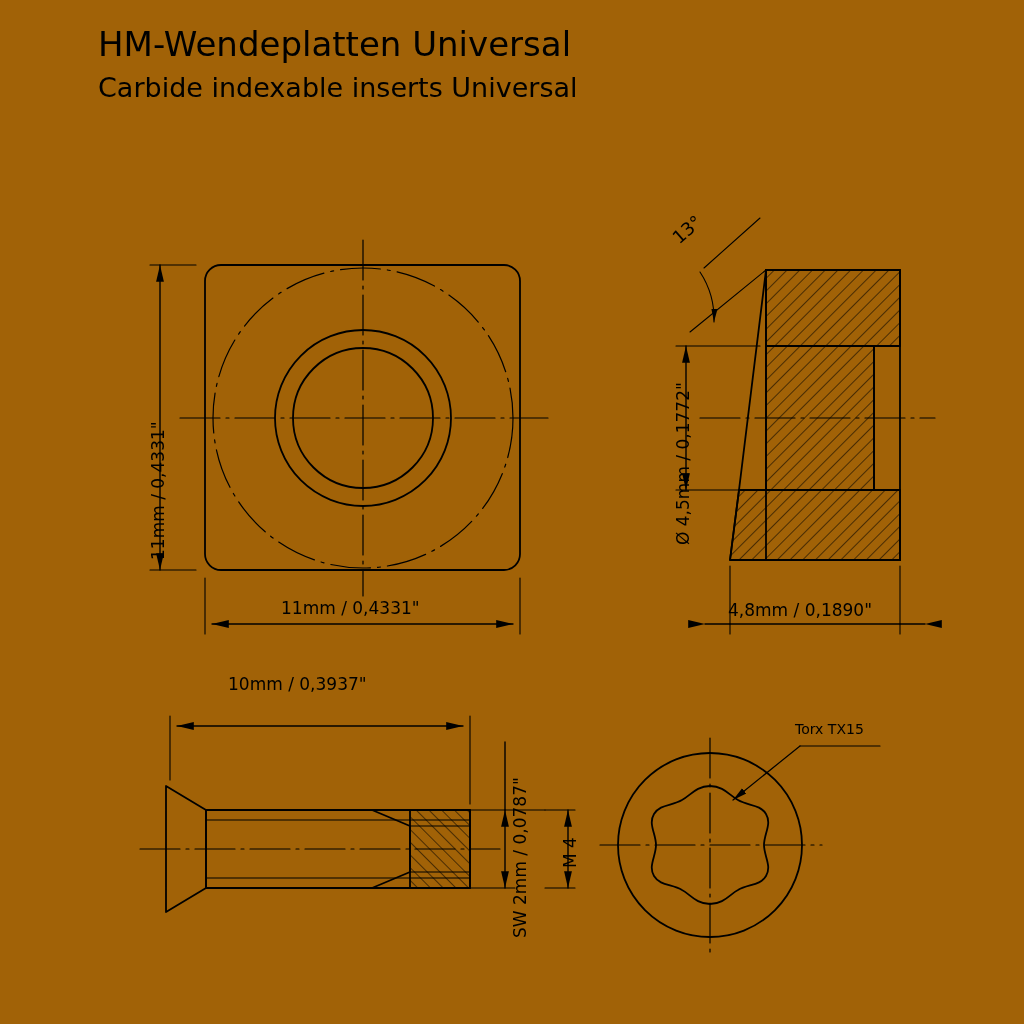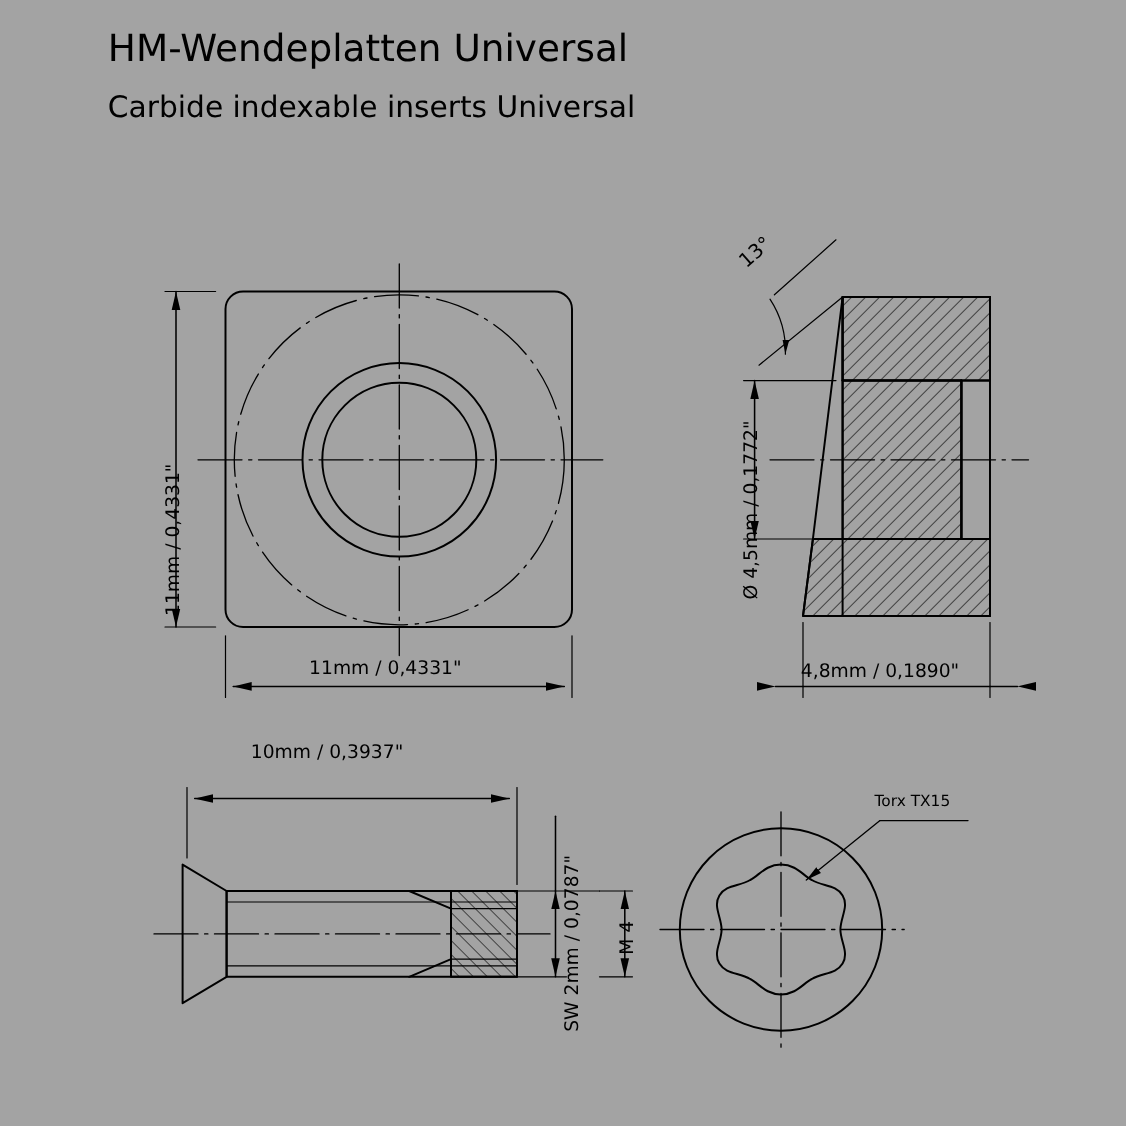--- a/index.html
+++ b/index.html
@@ -4,21 +4,21 @@
 <style>
   html, body {
     margin: 0;
     padding: 0;
     background: #ffffff;
   }
   #page {
     position: relative;
     width: 1024px;
     height: 1024px;
-    background: #a3a3a3;
+    background: #a16207;
     font-family: "DejaVu Sans", sans-serif;
     color: #000000;
     overflow: hidden;
   }
   .title-main {
     position: absolute;
     left: 98px;
     top: 24px;
     font-size: 34px;
     font-weight: 400;
@@ -28,21 +28,21 @@
   .title-code {
     position: absolute;
     left: 790px;
     top: 26px;
     font-size: 33px;
     white-space: nowrap;
   }
   .title-sub {
     position: absolute;
     left: 98px;
-    top: 82px;
+    top: 72px;
     font-size: 27px;
     white-space: nowrap;
   }
   .bottom-code {
     position: absolute;
     left: 252px;
     top: 962px;
     font-size: 32px;
     white-space: nowrap;
   }

